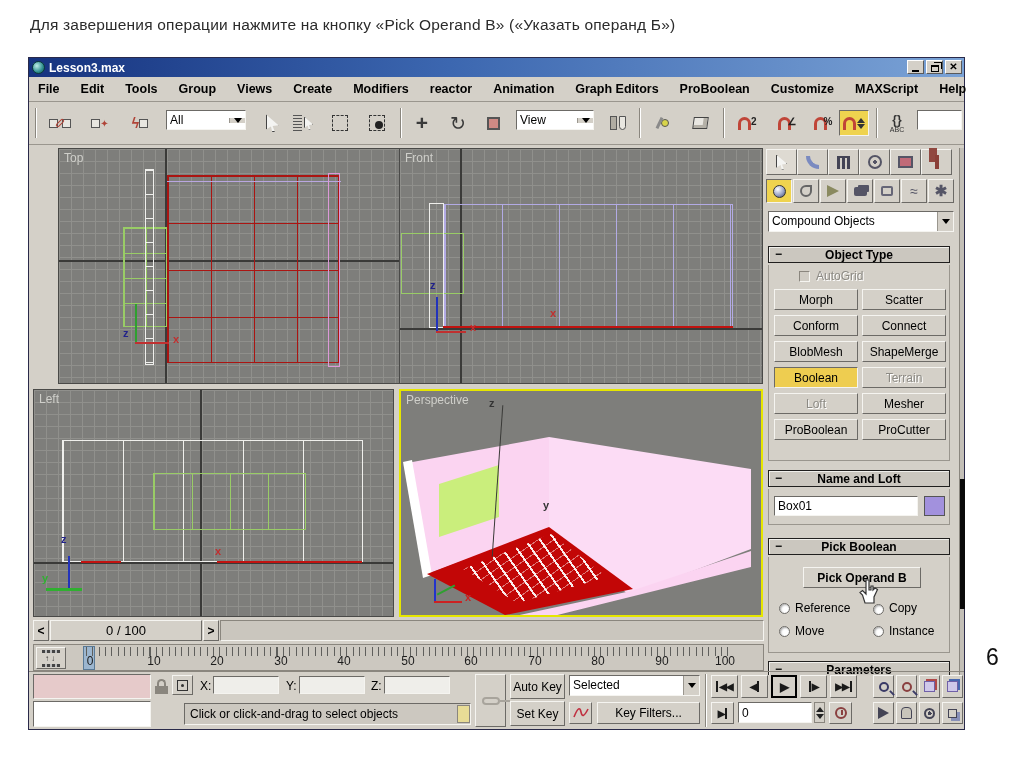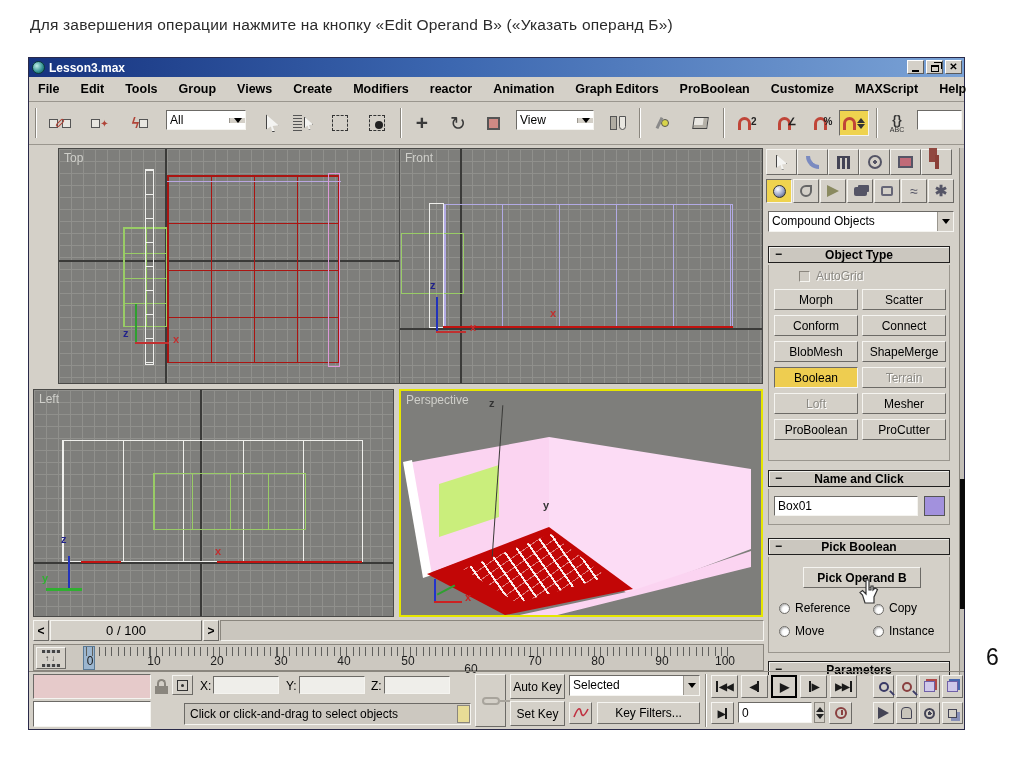--- a/index.html
+++ b/index.html
@@ -96,21 +96,21 @@
   .mag { width:10px; height:10px; border:2px solid #3a3a66; border-radius:50%; position:relative; }
   .mag::after { content:""; position:absolute; left:8px; top:8px; width:6px; height:2px; background:#3a3a66; transform:rotate(45deg); }
   .navcube { width:11px; height:11px; border:1px solid #7060a8; background:#cfc8ea; box-shadow:2px -2px 0 #b04848; }
   .pb { font-size:10px; letter-spacing:-1px; color:#1a1a1a; font-weight:bold; white-space:nowrap; }
 </style>
 </head>
 <body>
 
 <div class="page">
 
-  <div class="abs caption">Для завершения операции нажмите на кнопку «Edit Operand B» («Указать операнд Б»)</div>
+  <div class="abs caption">Для завершения операции нажмите на кнопку «Pick Operand B» («Указать операнд Б»)</div>
   <div class="abs slide-num">6</div>
 
   <div class="abs app">
 
     <div class="abs titlebar">
       <span class="logo"></span>
       <span>Lesson3.max</span>
       <span class="wbtns">
         <span class="wbtn">
             <span class="glyph-min"></span>
@@ -309,21 +309,21 @@
         <span style="width:18px;height:3px;background:repeating-linear-gradient(90deg,#444 0 3px,#bbb 3px 5px);"></span>
       </div>
       <div class="abs" style="left:49px;top:1px;width:12px;height:24px;background:#9cb6cf;border:1px solid #5a7a96;"></div>
       <div class="ruler-ticks" style="left:52px;width:648px;"></div>
       <span class="tick-label" style="left:56px;">0</span>
       <span class="tick-label" style="left:120px;">10</span>
       <span class="tick-label" style="left:183px;">20</span>
       <span class="tick-label" style="left:247px;">30</span>
       <span class="tick-label" style="left:310px;">40</span>
       <span class="tick-label" style="left:374px;">50</span>
-      <span class="tick-label" style="left:437px;margin-top:8px;">60</span>
+      <span class="tick-label" style="left:437px;">60</span>
       <span class="tick-label" style="left:501px;">70</span>
       <span class="tick-label" style="left:564px;">80</span>
       <span class="tick-label" style="left:628px;">90</span>
       <span class="tick-label" style="left:691px;">100</span>
     </div>
 
     <div class="abs cpanel">
       <div style="position:absolute;left:2px;top:1px;display:flex;">
         <div class="ctab" style="background:#dedad2;">
             <span class="cursor-arrow" style="width:11px;height:15px;"></span>
@@ -392,21 +392,21 @@
         <div class="btn btn-active abs" style="left:5px;top:102px;width:84px;height:21px;">Boolean</div>
         <div class="btn btn-disabled abs" style="left:93px;top:102px;width:84px;height:21px;">Terrain</div>
         <div class="btn btn-disabled abs" style="left:5px;top:128px;width:84px;height:21px;">Loft</div>
         <div class="btn abs" style="left:93px;top:128px;width:84px;height:21px;">Mesher</div>
         <div class="btn abs" style="left:5px;top:154px;width:84px;height:21px;">ProBoolean</div>
         <div class="btn abs" style="left:93px;top:154px;width:84px;height:21px;">ProCutter</div>
       </div>
 
       <div class="rollout-h" style="top:322px;">
         <span class="rollout-minus">−</span>
-        <span>Name and Click</span>
+        <span>Name and Loft</span>
       </div>
       <div style="position:absolute;left:4px;top:341px;width:182px;height:36px;border:1px solid #9a968e;border-top:none;">
         <input class="inset abs" style="left: 5px; top: 7px; width: 144px; height: 20px; font-size: 12px; padding-left: 3px; font-family: &quot;Liberation Sans&quot;, sans-serif;" value="Box01">
         <span class="abs" style="left:155px;top:7px;width:21px;height:20px;background:#a291dd;border:1px solid #555;"></span>
       </div>
 
       <div class="rollout-h" style="top:390px;">
         <span class="rollout-minus">−</span>
         <span>Pick Boolean</span>
       </div>

